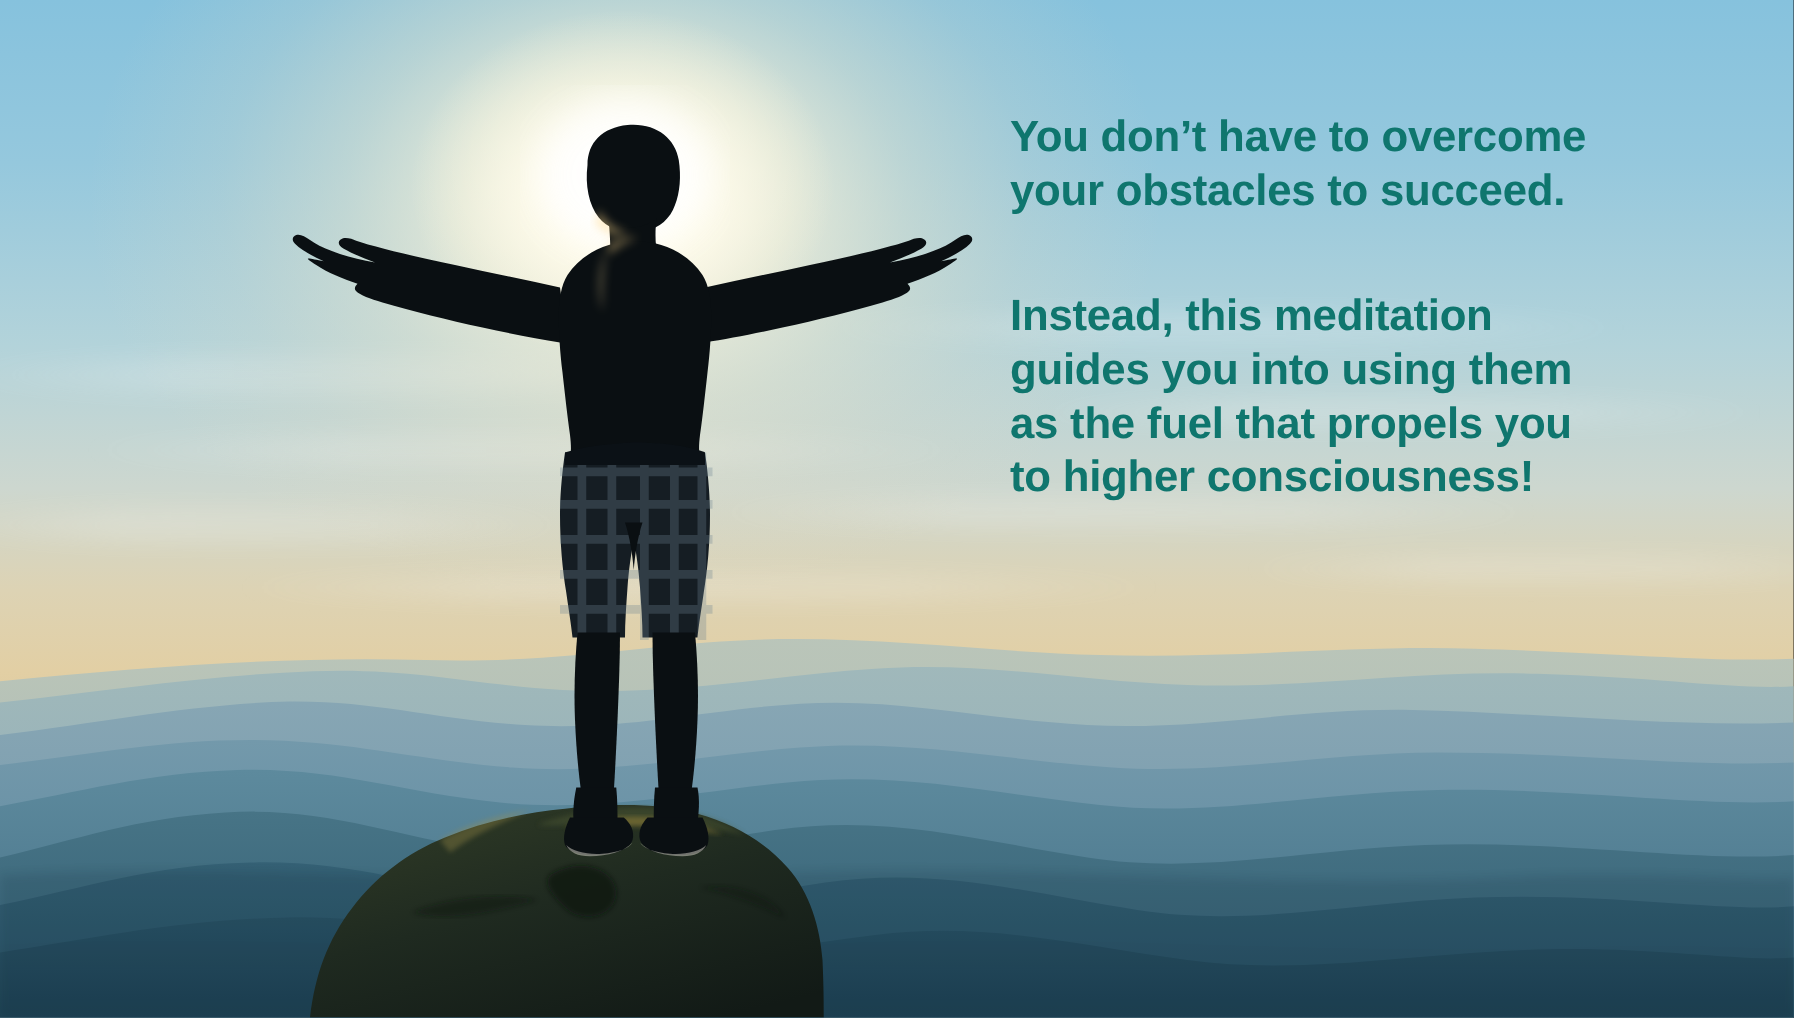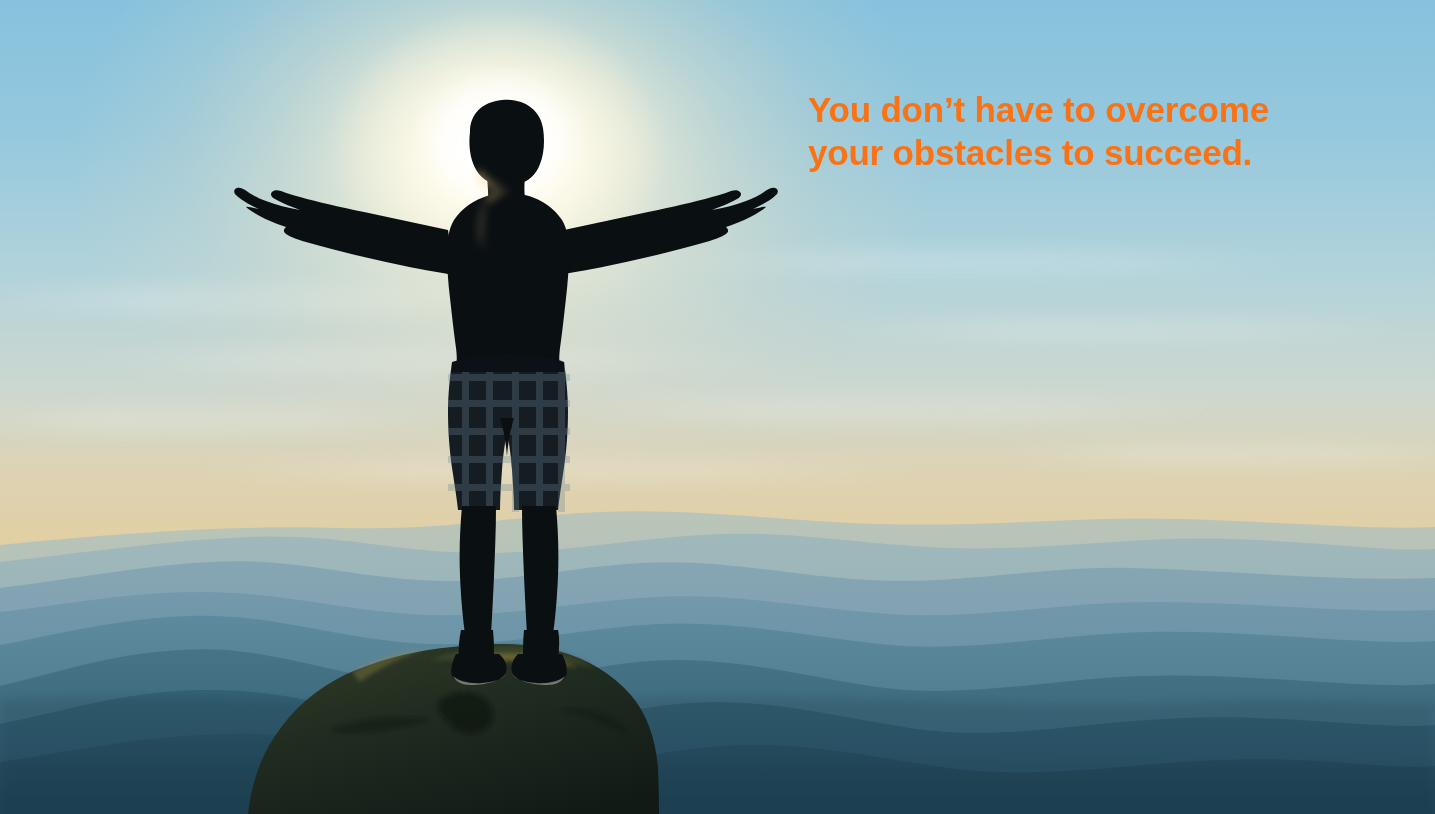--- a/index.html
+++ b/index.html
@@ -25,21 +25,21 @@
     position: absolute;
     left: 808px;
     top: 88px;
     width: 560px;
   }
   .quote-block {
     font-family: "Liberation Sans", sans-serif;
     font-weight: bold;
     font-size: 35px;
     line-height: 43px;
-    color: #f97316;
+    color: #0f766e;
     letter-spacing: -0.2px;
     white-space: pre-line;
   }
   .quote-block.second {
     margin-top: 57px;
   }
 </style>
 </head>
 <body>
 
@@ -375,15 +375,19 @@
     <g opacity="0.5" filter="url(#soft4)">
       <path fill="#ffd98a" d="M479,168 C484,178 492,184 502,186 C492,190 482,186 476,178 Z"></path>
       <path fill="#ffd98a" d="M487,196 C494,192 502,190 510,190 C500,194 492,198 487,204 Z"></path>
       <path fill="#ffe3a0" d="M485,200 C482,214 481,232 482,250 C478,232 479,214 485,200 Z"></path>
     </g>
   </svg>
 
   <div class="quote-layer">
     <div class="quote-block first">You don’t have to overcome
 your obstacles to succeed.</div>
+    <div class="quote-block second">Instead, this meditation
+guides you into using them
+as the fuel that propels you
+to higher consciousness!</div>
   </div>
 
 </div>
 
 </body></html>

